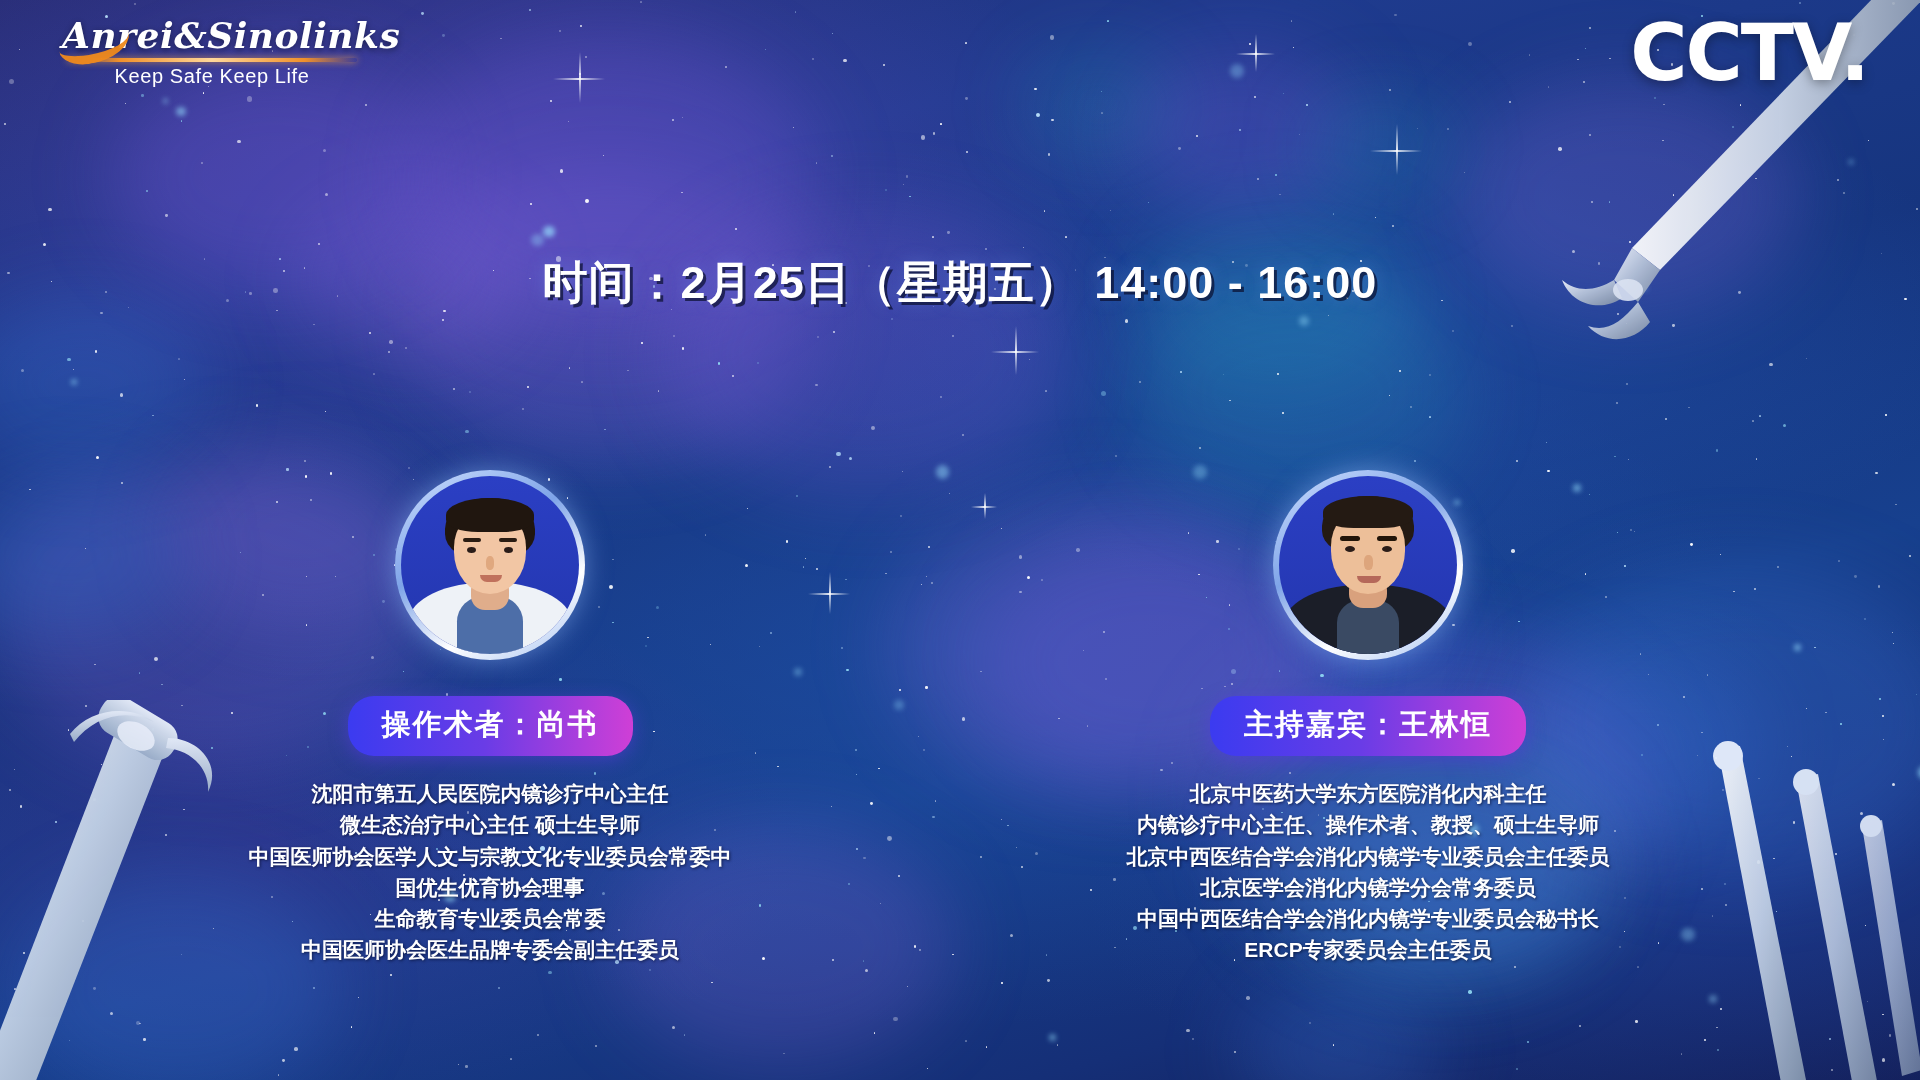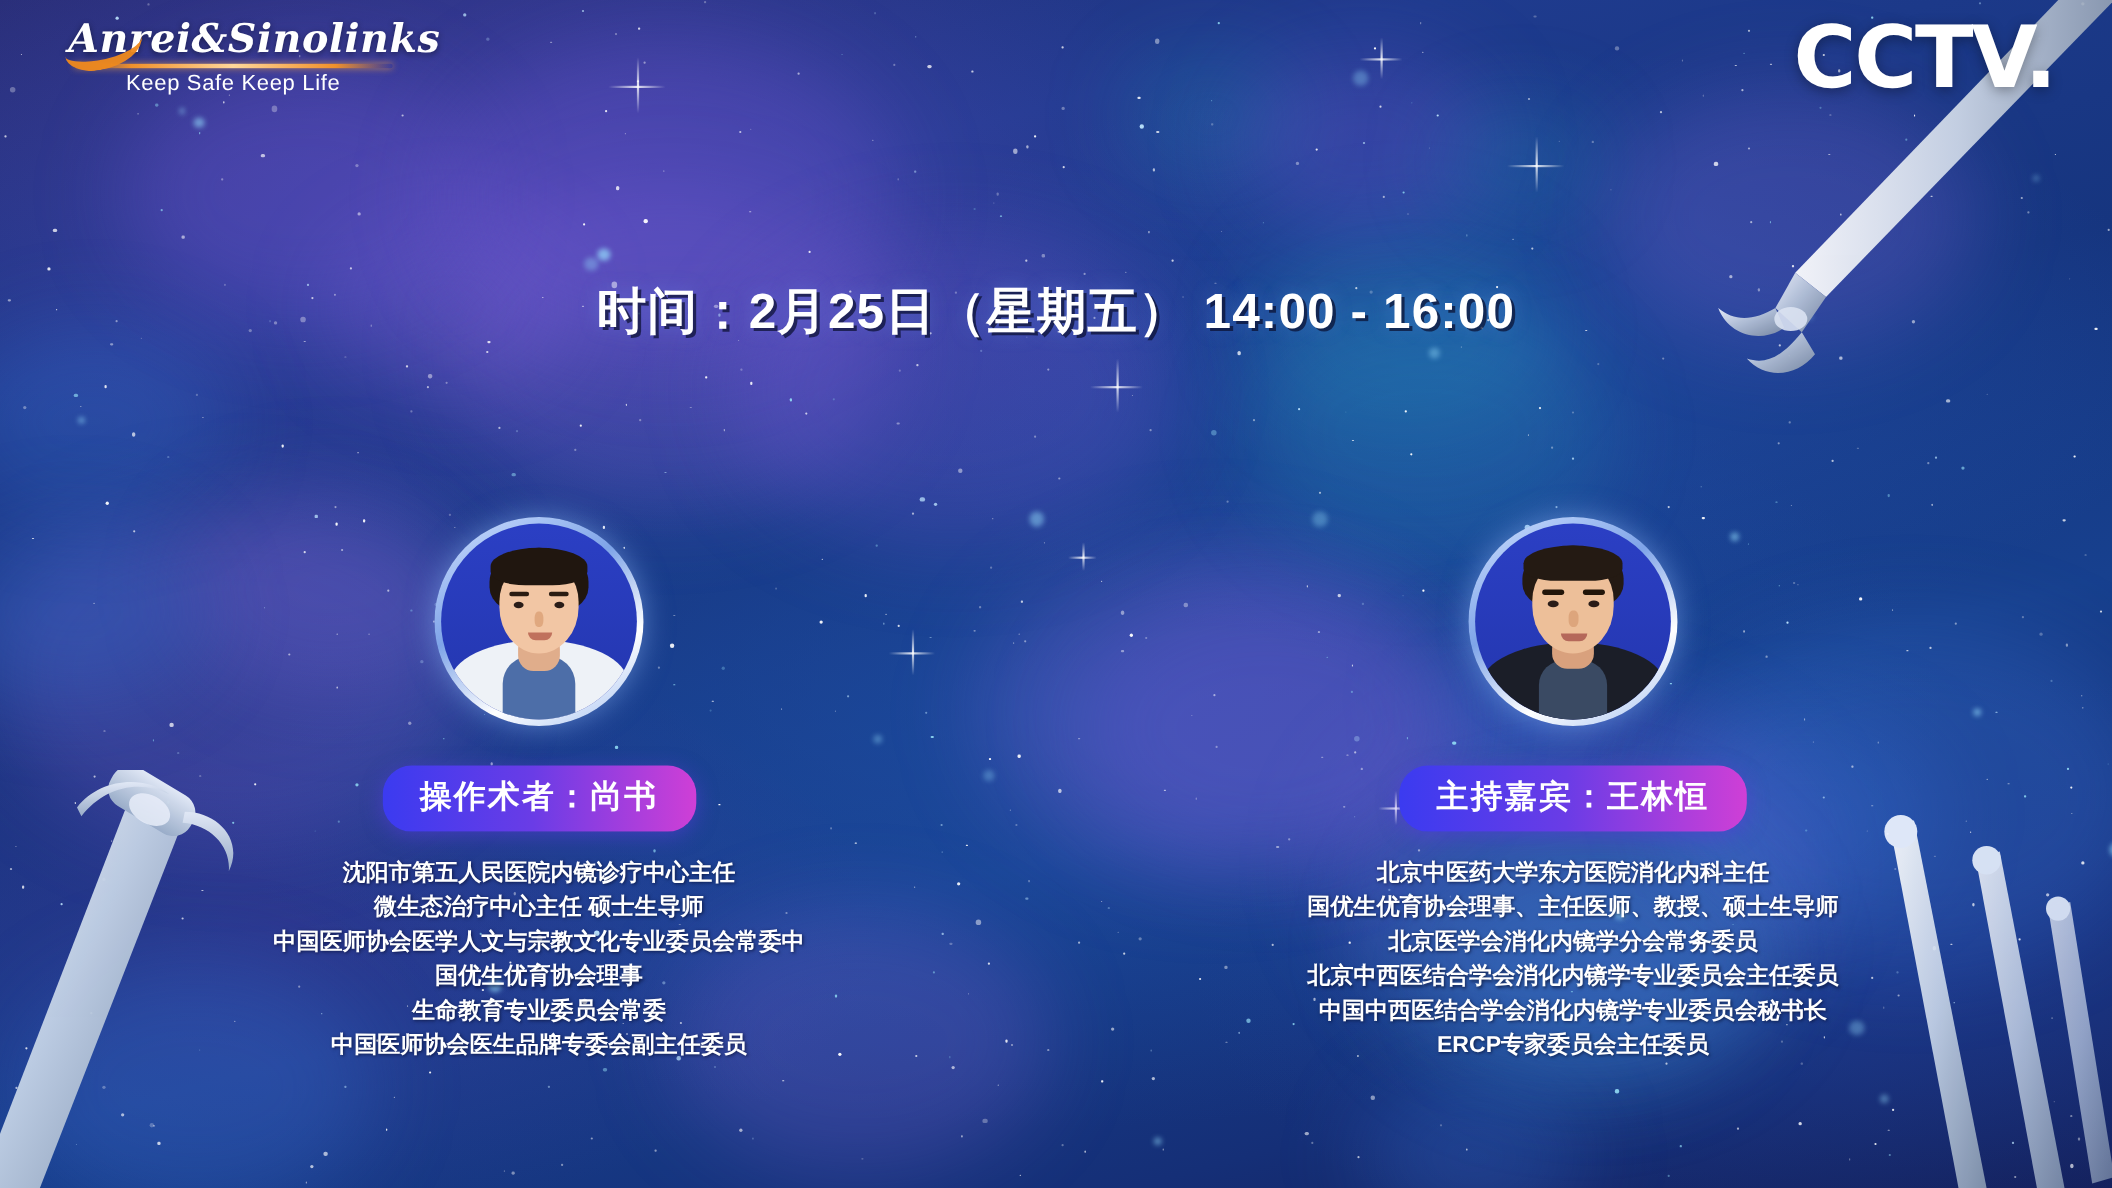--- a/index.html
+++ b/index.html
@@ -45,21 +45,21 @@
   .subtitle-time{position:absolute;left:0;right:0;top:253px;text-align:center;
     font-size:45px;font-weight:bold;color:#ffffff;letter-spacing:1px;
     text-shadow:3px 3px 0 rgba(10,14,45,.7), 0 0 18px rgba(120,170,255,.3);}
   .subtitle-orgs{position:absolute;left:0;right:0;top:362px;text-align:center;
     font-size:31px;font-weight:bold;color:#ffffff;letter-spacing:.5px;
     text-shadow:2px 2px 0 rgba(10,14,45,.65);}
 
   
   .person{position:absolute;top:470px;width:520px;text-align:center;}
   .person.left{left:230px;}
-  .person.right{left:1170px;}
+  .person.right{left:1108px;}
 
   .avatar-ring{position:relative;width:190px;height:190px;margin:0 auto;border-radius:50%;
     padding:6px;box-sizing:border-box;
     background:linear-gradient(150deg,#cfe0ff 0%,#7ea4e8 40%,#ffffff 70%,#9fbdf0 100%);
     box-shadow:0 0 26px rgba(150,190,255,.5);}
   .avatar{position:relative;width:100%;height:100%;border-radius:50%;overflow:hidden;
     background:linear-gradient(180deg,#2b3fc4 0%,#2336ae 100%);}
 
   
   .fa-hair{position:absolute;border-radius:50% 50% 42% 42%;}
@@ -885,21 +885,21 @@
         <div class="fa-brow" style="left:98px;top:60px;width:20px;height:5px;background:#221509;"></div>
         <div class="fa-eye" style="left:66px;top:70px;width:10px;height:6px;"></div>
         <div class="fa-eye" style="left:103px;top:70px;width:10px;height:6px;"></div>
         <div class="fa-nose" style="left:85px;top:79px;width:9px;height:15px;background:#dda57c;"></div>
         <div class="fa-mouth" style="left:78px;top:100px;width:24px;height:7px;background:#b5685a;"></div>
       </div>
     </div>
     <div class="badge">主持嘉宾：王林恒</div>
     <div class="creds">
       <div class="cred-line">北京中医药大学东方医院消化内科主任</div>
-      <div class="cred-line">国优生优育协会理事、主任医师、教授、硕士生导师</div>
+      <div class="cred-line">内镜诊疗中心主任、操作术者、教授、硕士生导师</div>
+      <div class="cred-line">北京中西医结合学会消化内镜学专业委员会主任委员</div>
       <div class="cred-line">北京医学会消化内镜学分会常务委员</div>
-      <div class="cred-line">北京中西医结合学会消化内镜学专业委员会主任委员</div>
       <div class="cred-line">中国中西医结合学会消化内镜学专业委员会秘书长</div>
       <div class="cred-line">ERCP专家委员会主任委员</div>
     </div>
   </div>
 
 </div>
 
 </body></html>

